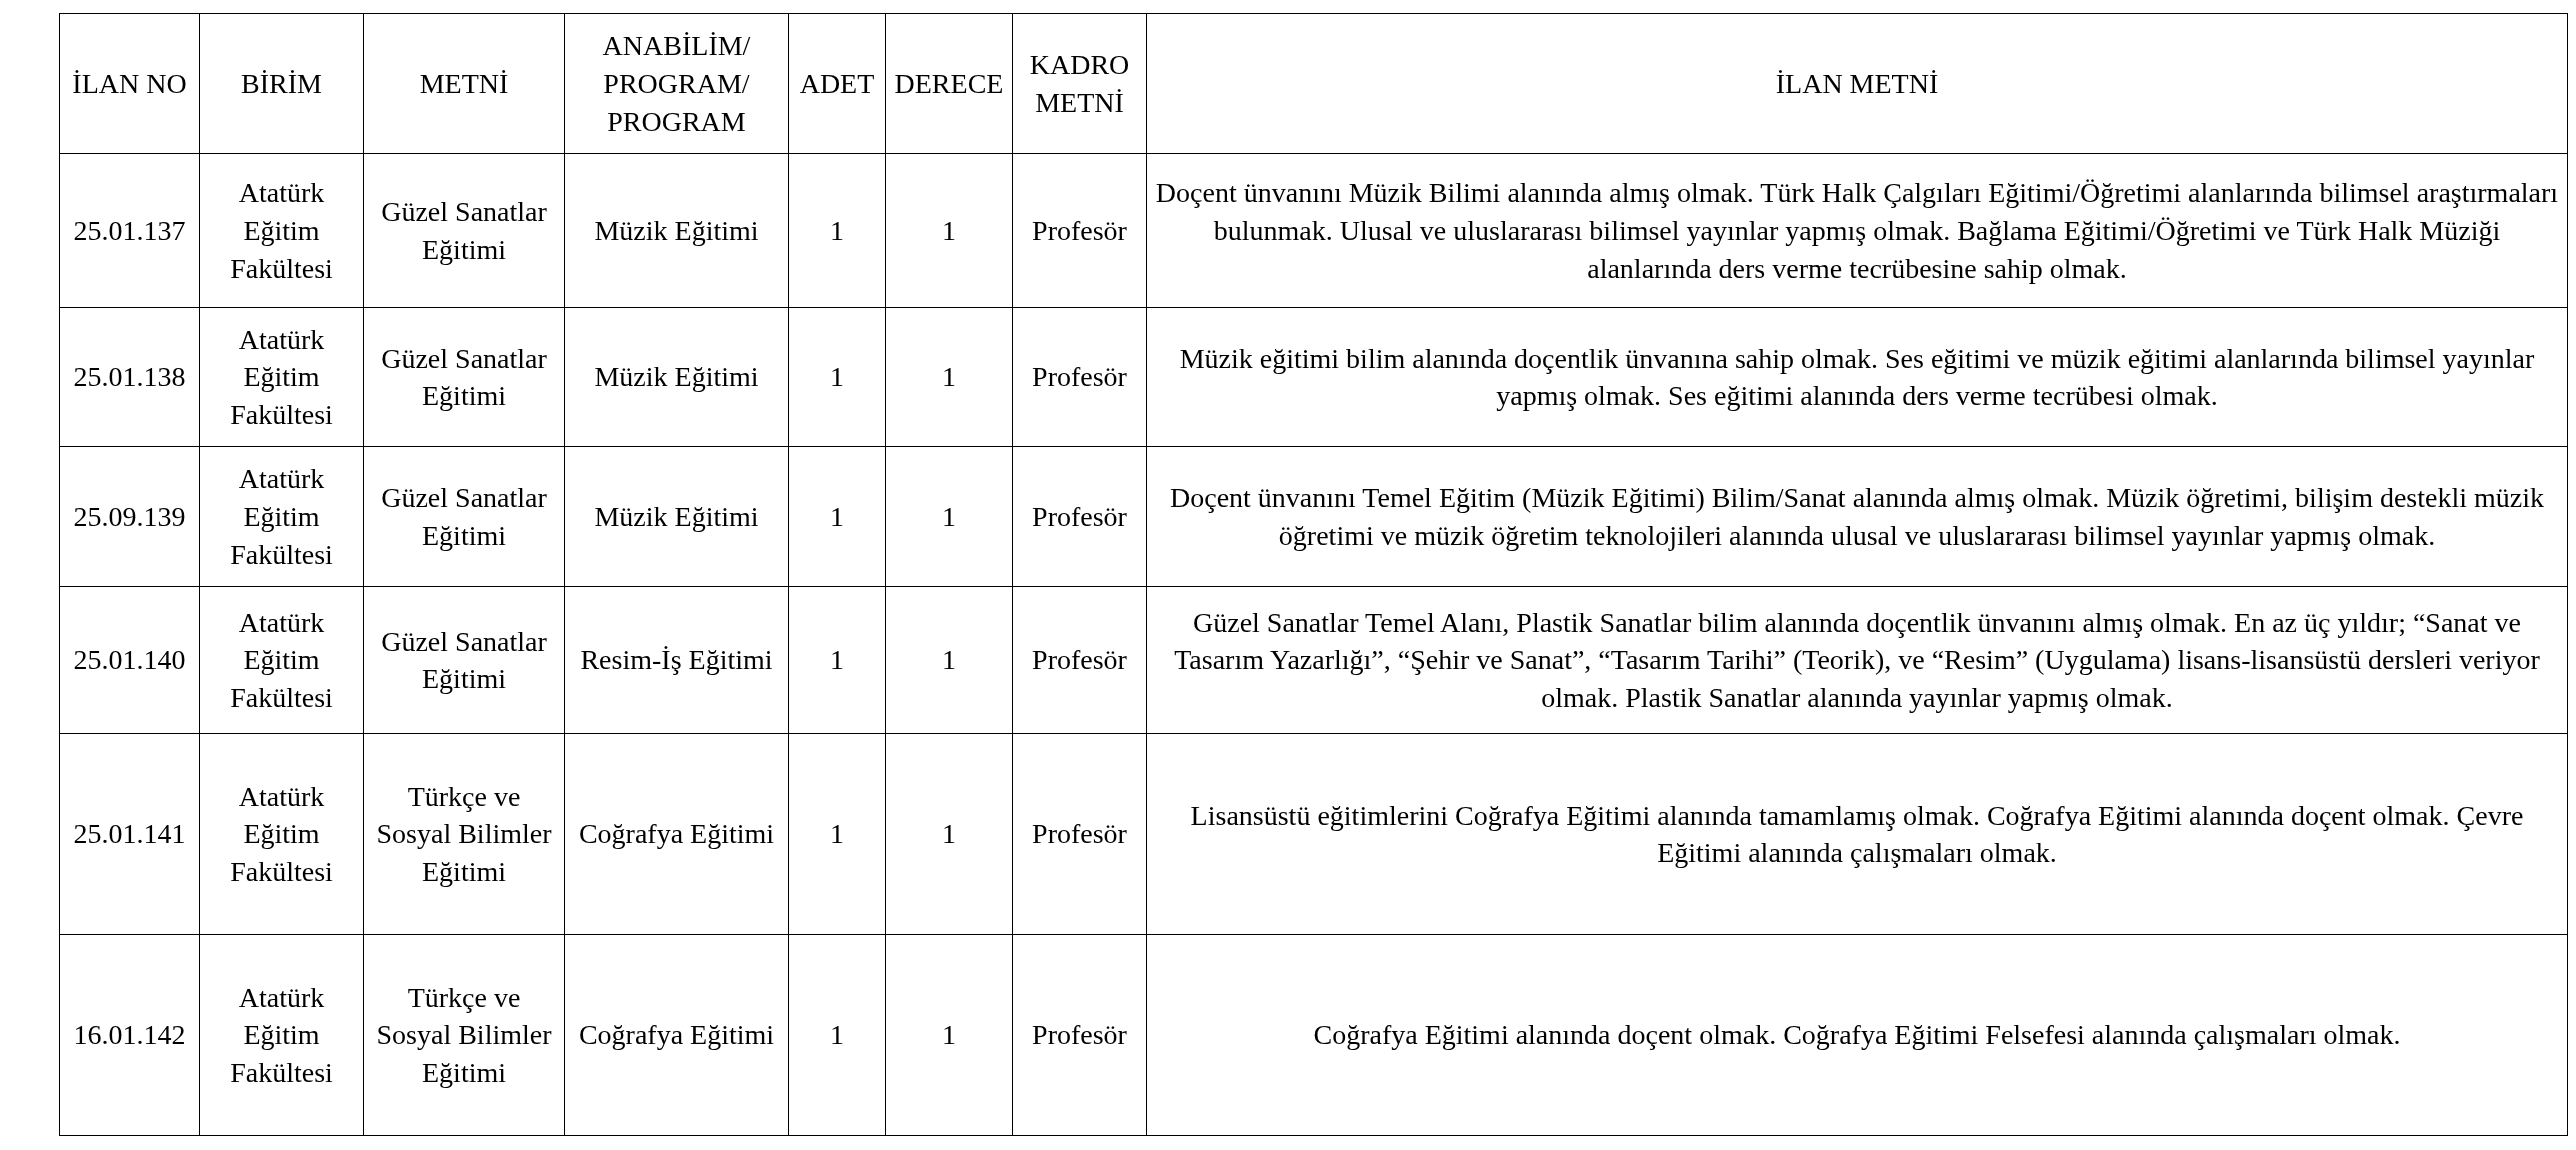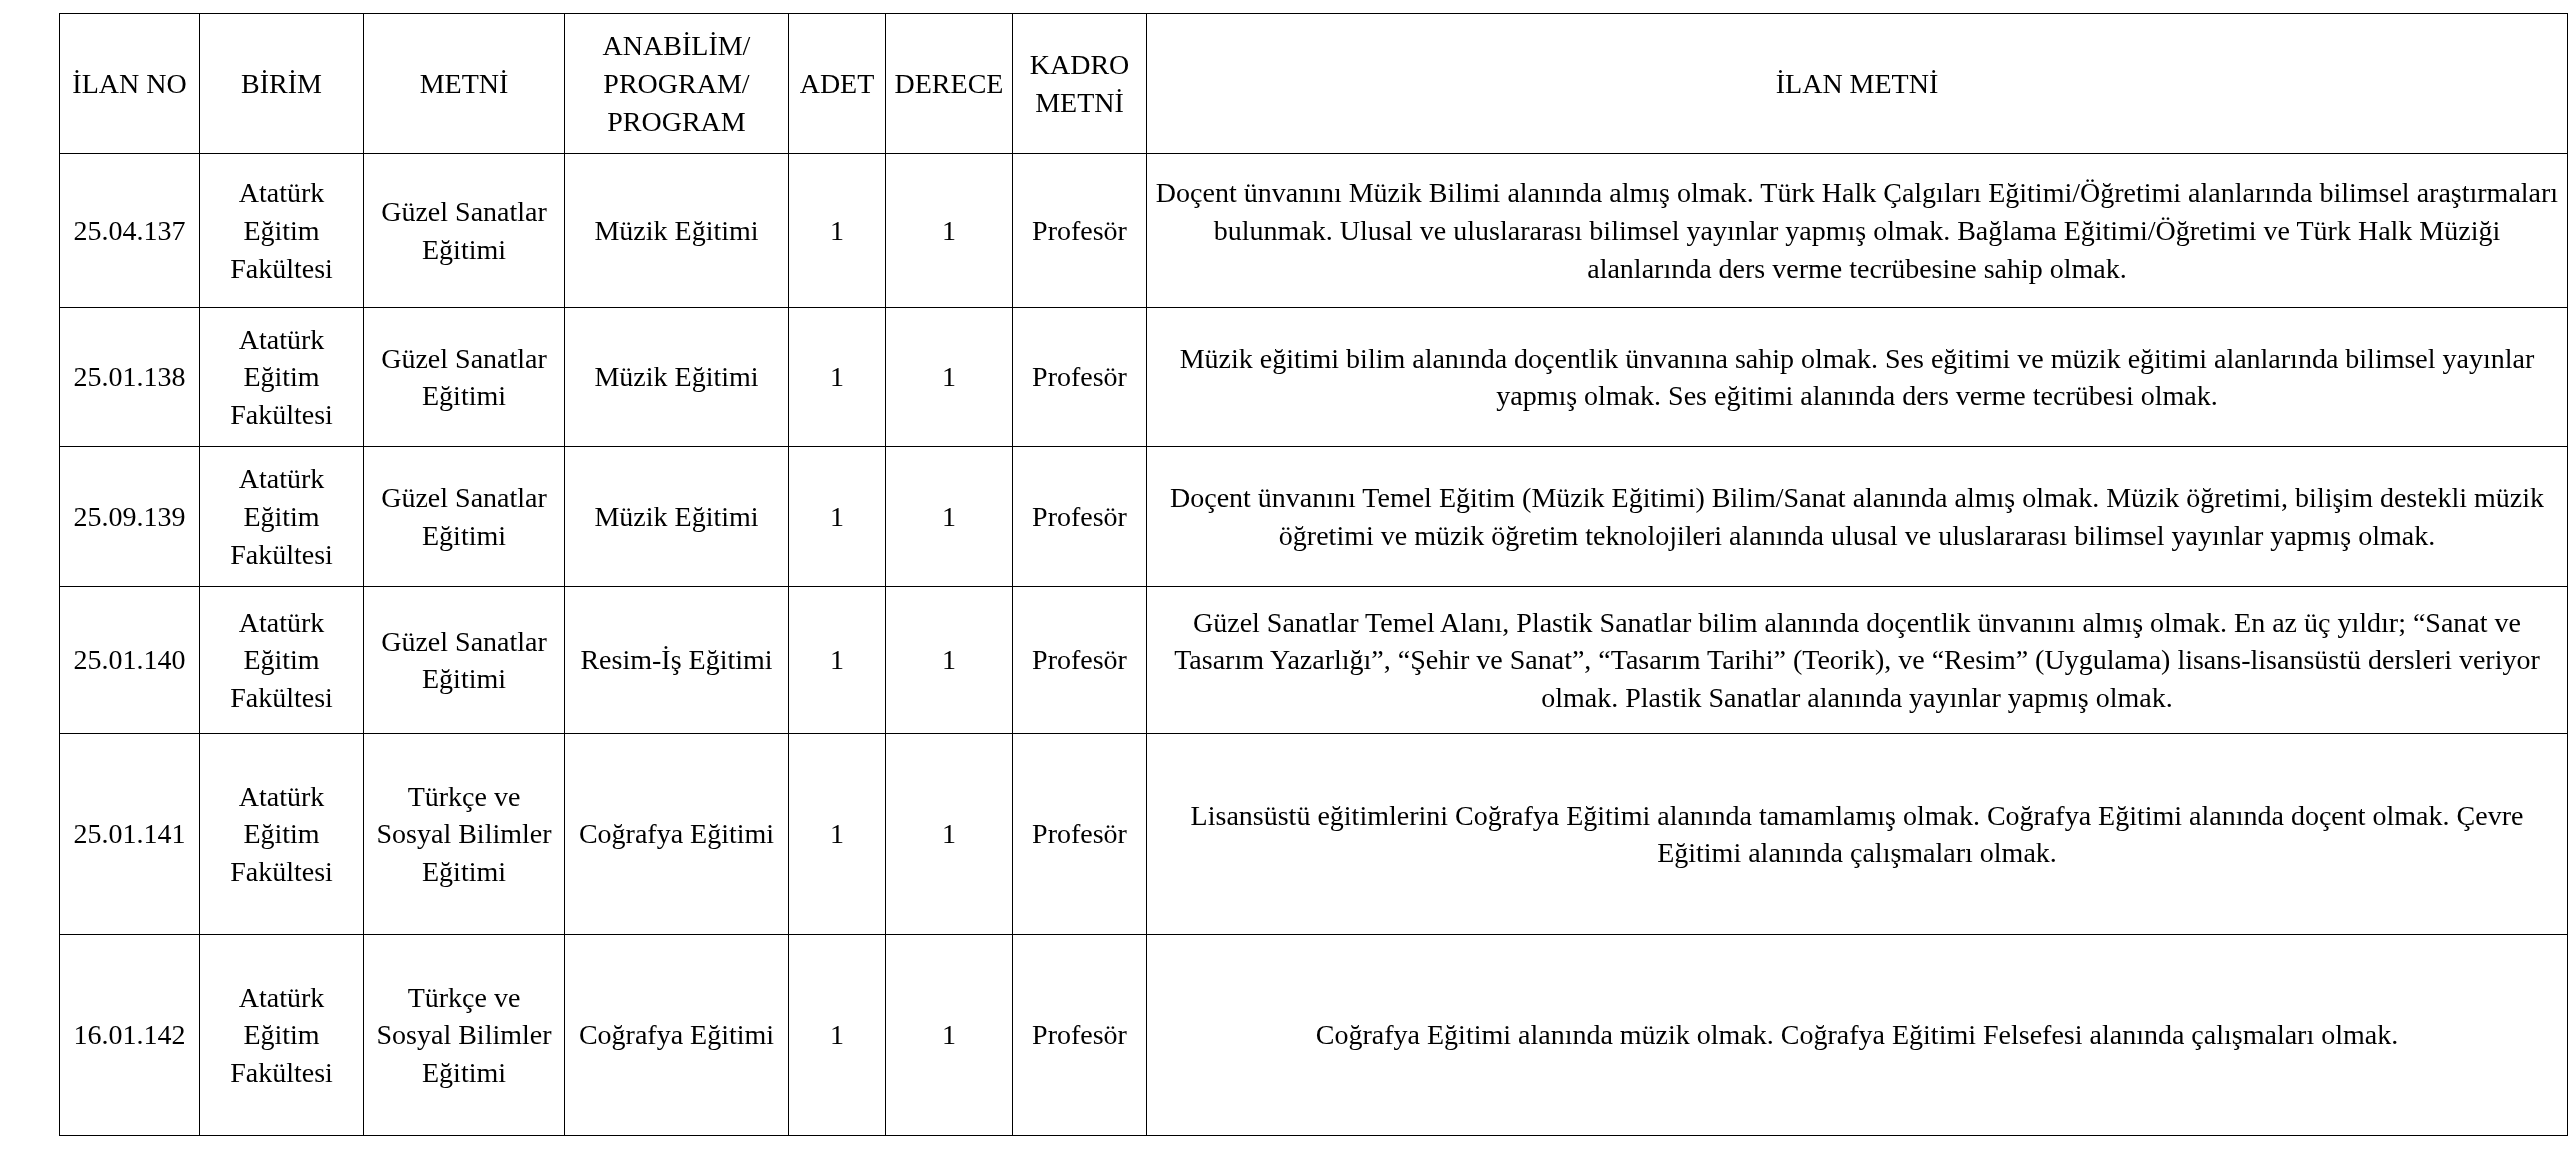--- a/index.html
+++ b/index.html
@@ -76,21 +76,21 @@
       <th>METNİ</th>
       <th>ANABİLİM/ PROGRAM/ PROGRAM</th>
       <th>ADET</th>
       <th>DERECE</th>
       <th>KADRO METNİ</th>
       <th>İLAN METNİ</th>
     </tr>
   </thead>
   <tbody>
       <tr>
-        <td class="col-ilan-no">25.04.137</td>
+        <td class="col-ilan-no">25.01.137</td>
         <td class="col-birim">Atatürk Eğitim Fakültesi</td>
         <td class="col-bolum">Güzel Sanatlar Eğitimi</td>
         <td class="col-program">Müzik Eğitimi</td>
         <td class="col-adet">1</td>
         <td class="col-derece">1</td>
         <td class="col-kadro-unvani">Profesör</td>
         <td class="col-ilan-metni">Doçent ünvanını Müzik Bilimi alanında almış olmak. Türk Halk Çalgıları Eğitimi/Öğretimi alanlarında bilimsel araştırmaları bulunmak. Ulusal ve uluslararası bilimsel yayınlar yapmış olmak. Bağlama Eğitimi/Öğretimi ve Türk Halk Müziği alanlarında ders verme tecrübesine sahip olmak.</td>
       </tr>
       <tr>
         <td class="col-ilan-no">25.01.138</td>
@@ -133,17 +133,17 @@
         <td class="col-ilan-metni">Lisansüstü eğitimlerini Coğrafya Eğitimi alanında tamamlamış olmak. Coğrafya Eğitimi alanında doçent olmak. Çevre Eğitimi alanında çalışmaları olmak.</td>
       </tr>
       <tr>
         <td class="col-ilan-no">16.01.142</td>
         <td class="col-birim">Atatürk Eğitim Fakültesi</td>
         <td class="col-bolum">Türkçe ve Sosyal Bilimler Eğitimi</td>
         <td class="col-program">Coğrafya Eğitimi</td>
         <td class="col-adet">1</td>
         <td class="col-derece">1</td>
         <td class="col-kadro-unvani">Profesör</td>
-        <td class="col-ilan-metni">Coğrafya Eğitimi alanında müzik olmak. Coğrafya Eğitimi Felsefesi alanında çalışmaları olmak.</td>
+        <td class="col-ilan-metni">Coğrafya Eğitimi alanında doçent olmak. Coğrafya Eğitimi Felsefesi alanında çalışmaları olmak.</td>
       </tr>
     </tbody>
 </table>
 
 
 </body></html>

